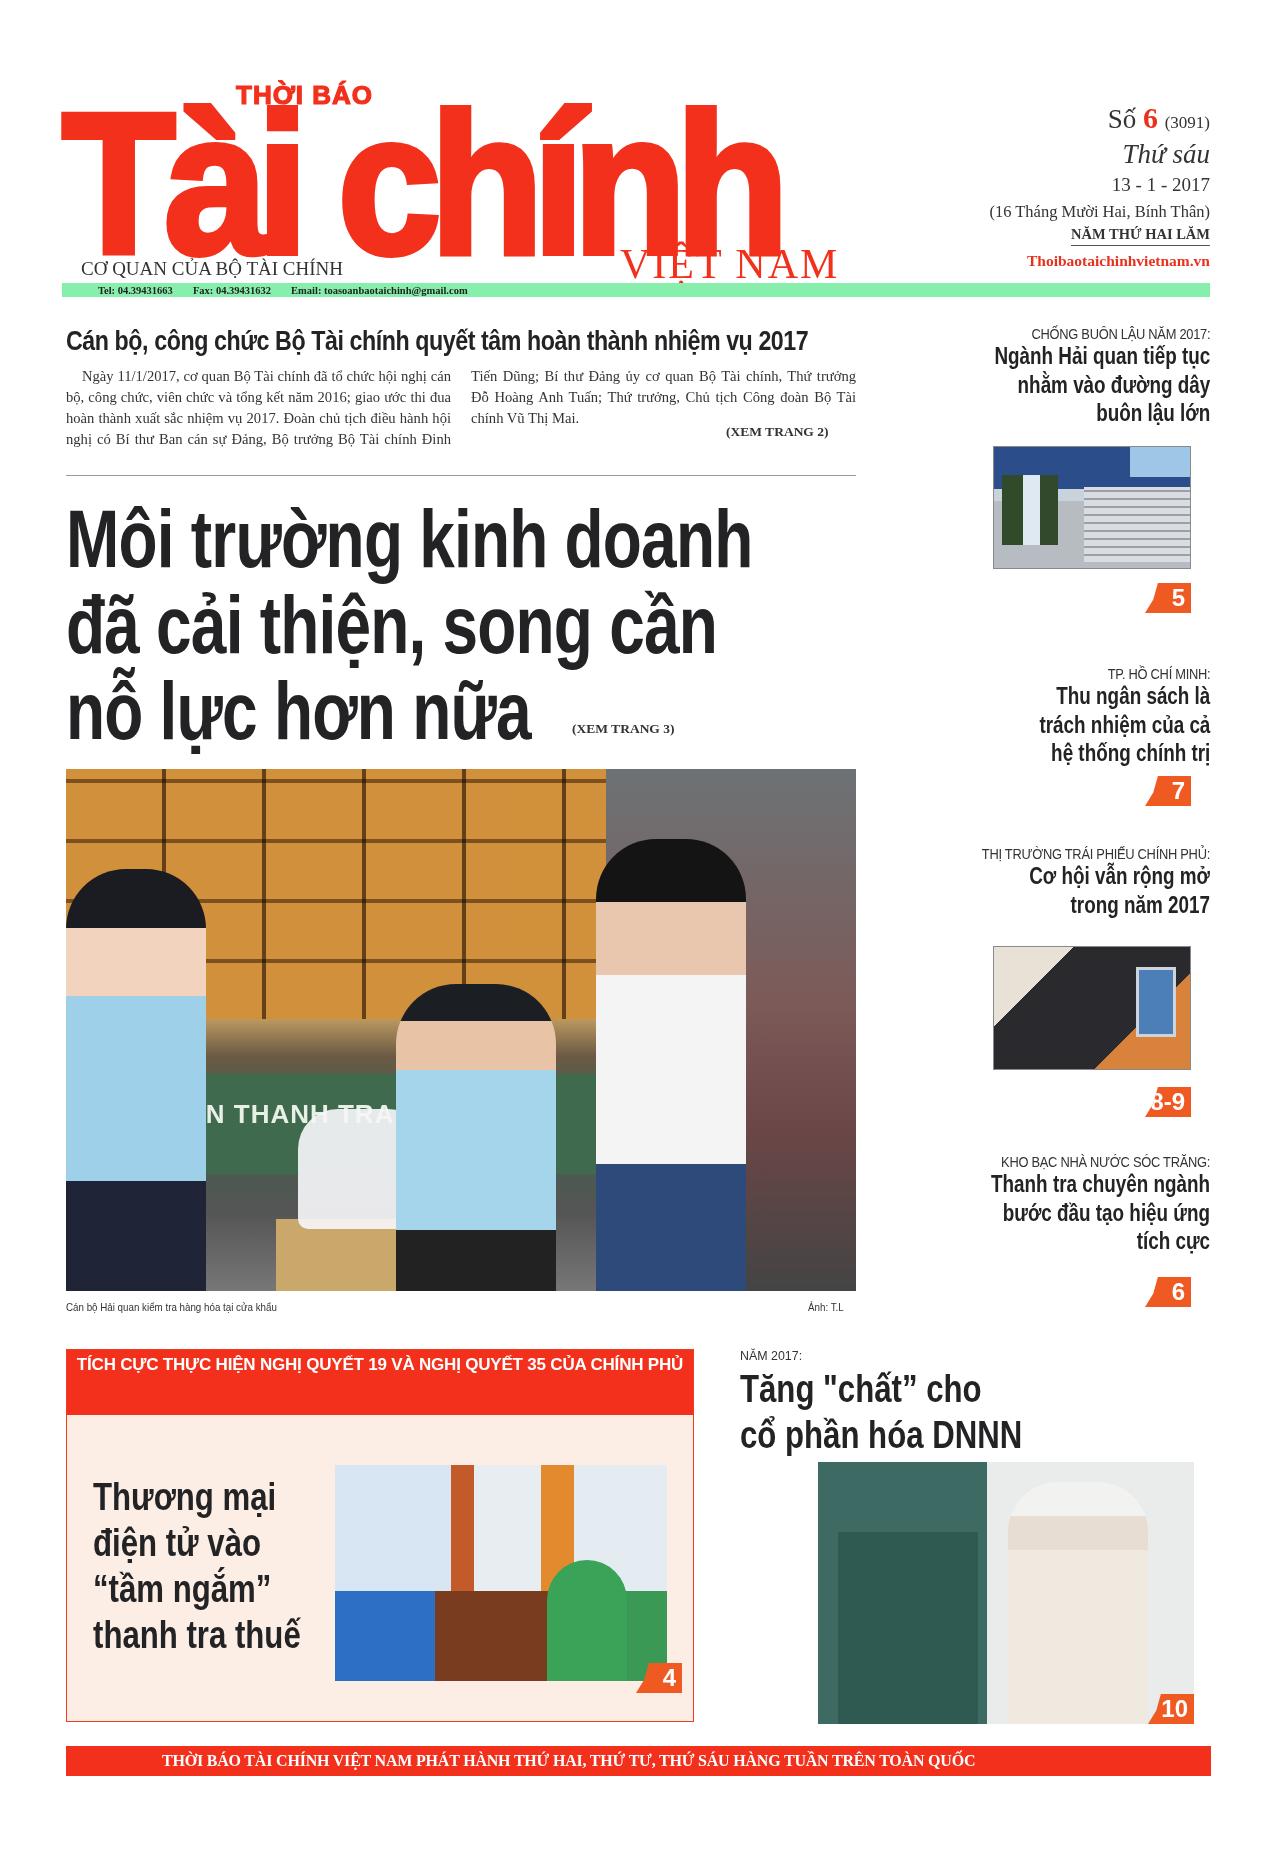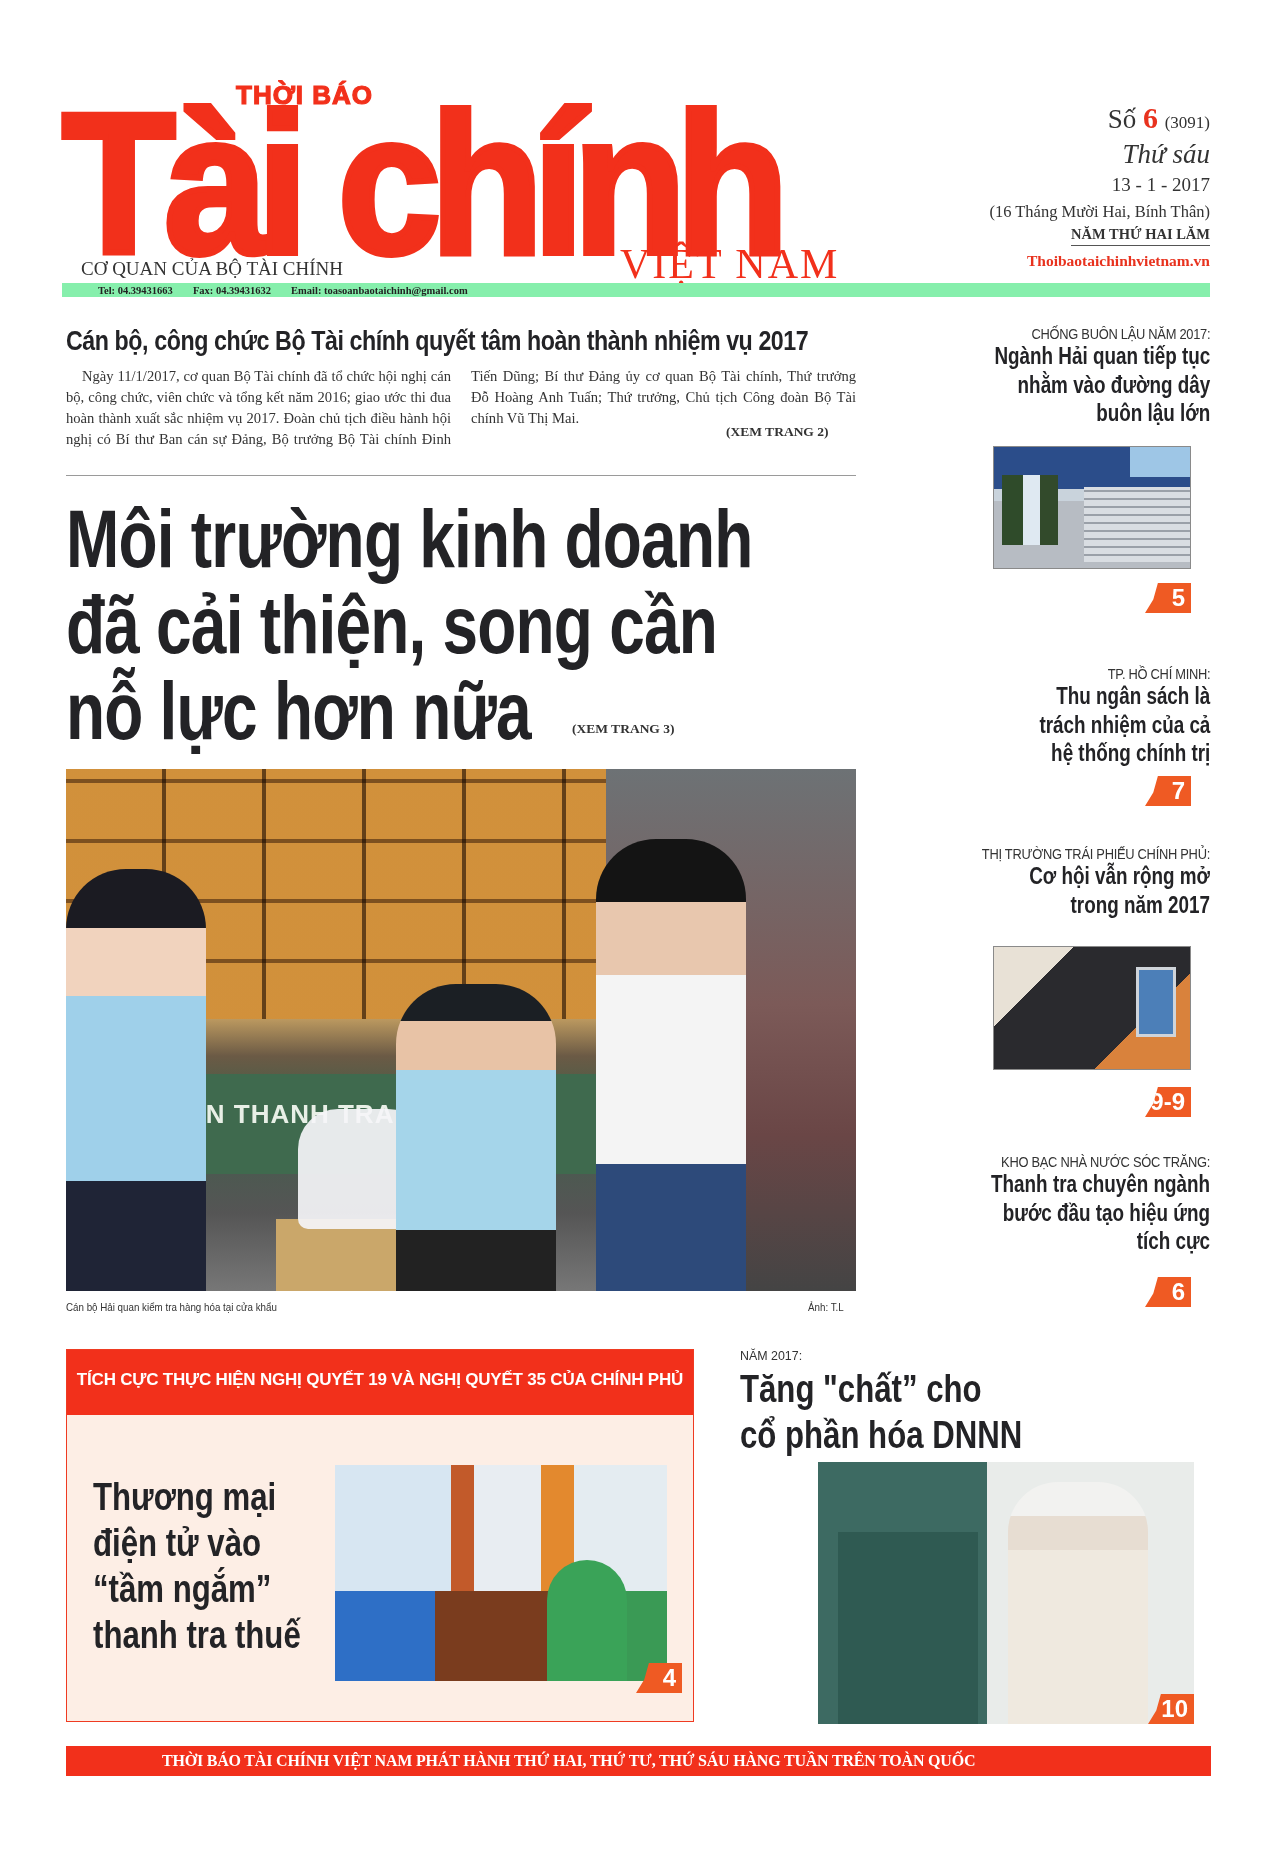--- a/index.html
+++ b/index.html
@@ -96,21 +96,21 @@
   .ph-customs { background: linear-gradient(180deg,#2b4d8a 0 35%, #c9d3dc 35% 45%, #b7bcc3 45% 100%); }
   .ph-customs .ingots { position: absolute; left: 90px; top: 40px; width: 110px; height: 75px; background: repeating-linear-gradient(0deg,#d9dde2 0 6px,#9aa0a8 6px 8px); }
   .ph-customs .sky { position: absolute; right: 0; top: 0; width: 60px; height: 30px; background: #9ec6e6; }
   .ph-customs .people { position: absolute; left: 8px; top: 28px; width: 70px; height: 70px; background: linear-gradient(90deg,#2f4b2a 0 30%, #dfe9f2 30% 55%, #324a2b 55% 80%, transparent 80%); }
   .ph-office { background: linear-gradient(135deg,#e8e1d6 0 25%, #2a2a2e 25% 70%, #d9823c 70% 100%); }
   .ph-office .monitor { position: absolute; right: 14px; top: 20px; width: 40px; height: 70px; background: #4c7fb8; border: 3px solid #cfd4da; }
 
   
   .feat-box { left: 66px; top: 1349px; width: 628px; height: 373px; background: #fdeee5; border: 1.5px solid #ef3b22; }
   .feat-banner { position: absolute; left: 0; top: 0; width: 100%; height: 65px; background: #f2301b; color: #fff;
-    font-weight: bold; font-size: 17px; line-height: 21px; text-align: center; padding-top: 19px; letter-spacing: -0.2px; }
+    font-weight: bold; font-size: 17px; line-height: 21px; text-align: center; padding-top: 4px; letter-spacing: -0.2px; }
   .feat-head { position: absolute; left: 26px; top: 124px; font-weight: 900; font-size: 38px; line-height: 46px; color: #232326;
     transform: scaleX(0.82); transform-origin: left top; white-space: nowrap; }
   .feat-photo { position: absolute; left: 268px; top: 115px; width: 332px; height: 216px; overflow: hidden;
     background: linear-gradient(90deg,#d7e6f2 0 35%, #c25a2a 35% 42%, #e8edf2 42% 62%, #e3892e 62% 72%, #e4ecf1 72% 100%); }
   .feat-photo .desk { position: absolute; left: 0; bottom: 0; width: 100%; height: 90px; background: linear-gradient(90deg,#2e6fc6 0 30%, #7a3c1e 30% 65%, #2a2a2a 65% 72%, #3a9a55 72% 100%); }
   .feat-photo .woman { position: absolute; right: 40px; top: 95px; width: 80px; height: 121px; background: #3aa358; border-radius: 40px 40px 0 0; }
 
   
   .br-kicker { left: 740px; top: 1348px; font-size: 13.5px; color: #333; transform: scaleX(0.92); transform-origin: left top; }
   .br-head { left: 740px; top: 1366px; font-weight: 900; font-size: 38px; line-height: 46px; color: #232326;
@@ -204,21 +204,21 @@
 <div class="abs rail-item" style="top:846px;">
   <div class="rail-kicker">THỊ TRƯỜNG TRÁI PHIẾU CHÍNH PHỦ:</div>
   <div class="rail-head">
     <div>Cơ hội vẫn rộng mở</div>
     <div>trong năm 2017</div>
   </div>
 </div>
 <div class="rail-photo ph-office" style="left:993px; top:946px; width:198px; height:124px;">
   <div class="monitor"></div>
 </div>
-<div class="page-tag" style="left:1145px; top:1087px;">9-9</div>
+<div class="page-tag" style="left:1145px; top:1087px;">8-9</div>
 
 <div class="abs rail-item" style="top:1154px;">
   <div class="rail-kicker">KHO BẠC NHÀ NƯỚC SÓC TRĂNG:</div>
   <div class="rail-head">
     <div>Thanh tra chuyên ngành</div>
     <div>bước đầu tạo hiệu ứng</div>
     <div>tích cực</div>
   </div>
 </div>
 <div class="page-tag" style="left:1145px; top:1277px;">6</div>

